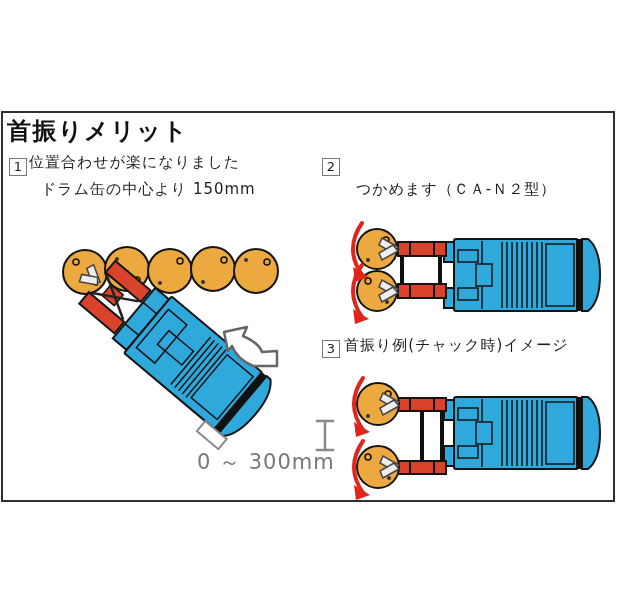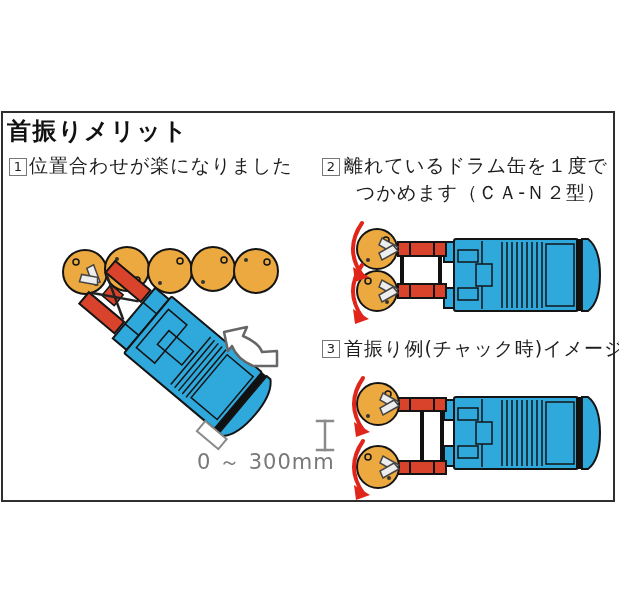--- a/index.html
+++ b/index.html
@@ -9,21 +9,21 @@
     --arrow-red:#E0261B;
     --outline:#1a1a1a;
     --label-gray:#787878;
   }
   html,body{margin:0;padding:0;background:#fff;}
   body{width:619px;height:600px;font-family:"DejaVu Sans","Liberation Sans",sans-serif;}
   .stage{position:relative;width:619px;height:600px;background:#fff;overflow:hidden;}
   .panel-border{position:absolute;left:1px;top:111px;width:610px;height:387px;border:2px solid #2f2f2f;background:transparent;}
   .title{position:absolute;left:7px;top:115px;margin:0;font-size:24px;font-weight:bold;color:#111;letter-spacing:1.5px;white-space:nowrap;}
   .numbox{position:absolute;width:16px;height:16px;border:1.5px solid #777;background:#fff;font-size:13px;line-height:16px;text-align:center;color:#222;}
-  .jtext{position:absolute;font-size:19px;color:#1d1d1d;letter-spacing:1px;white-space:nowrap;}
+  .jtext{position:absolute;font-size:15px;color:#1d1d1d;letter-spacing:1px;white-space:nowrap;}
   .measure{position:absolute;font-size:21px;color:var(--label-gray);letter-spacing:1px;white-space:nowrap;margin-top:24px;}
   svg.art{position:absolute;left:0;top:0;}
   .blue{fill:var(--machine-blue);}
   .red{fill:var(--chuck-red);}
   .drumF{fill:var(--drum-orange);}
   .ol{stroke:#141414;stroke-width:2;}
   .ol15{stroke:#141414;stroke-width:1.5;}
   .none{fill:none;}
   .arrowS{stroke:var(--arrow-red);}
   .arrowF{fill:var(--arrow-red);}
@@ -189,23 +189,23 @@
       </g>
     </g>
   </svg>
 
   <div class="panel-border"></div>
 
   <h1 class="title">首振りメリット</h1>
 
   <div class="numbox" style="left:9px;top:158px">1</div>
   <div class="jtext" style="left:29px;top:153px">位置合わせが楽になりました</div>
+  <div class="jtext" style="left:41px;top:180px">ドラム缶の中心より 150mm</div>
 
   <div class="numbox" style="left:322px;top:158px">2</div>
-  <div class="jtext" style="left:344px;top:153px">離れているドラム缶を１度で</div>
   <div class="jtext" style="left:356px;top:180px">つかめます（ＣＡ-Ｎ２型）</div>
 
   <div class="numbox" style="left:322px;top:340px">3</div>
   <div class="jtext" style="left:344px;top:336px">首振り例(チャック時)イメージ</div>
 
   <div class="measure" style="left:197px;top:424px">0 ～ 300mm</div>
 
 </div>
 
 </body></html>

